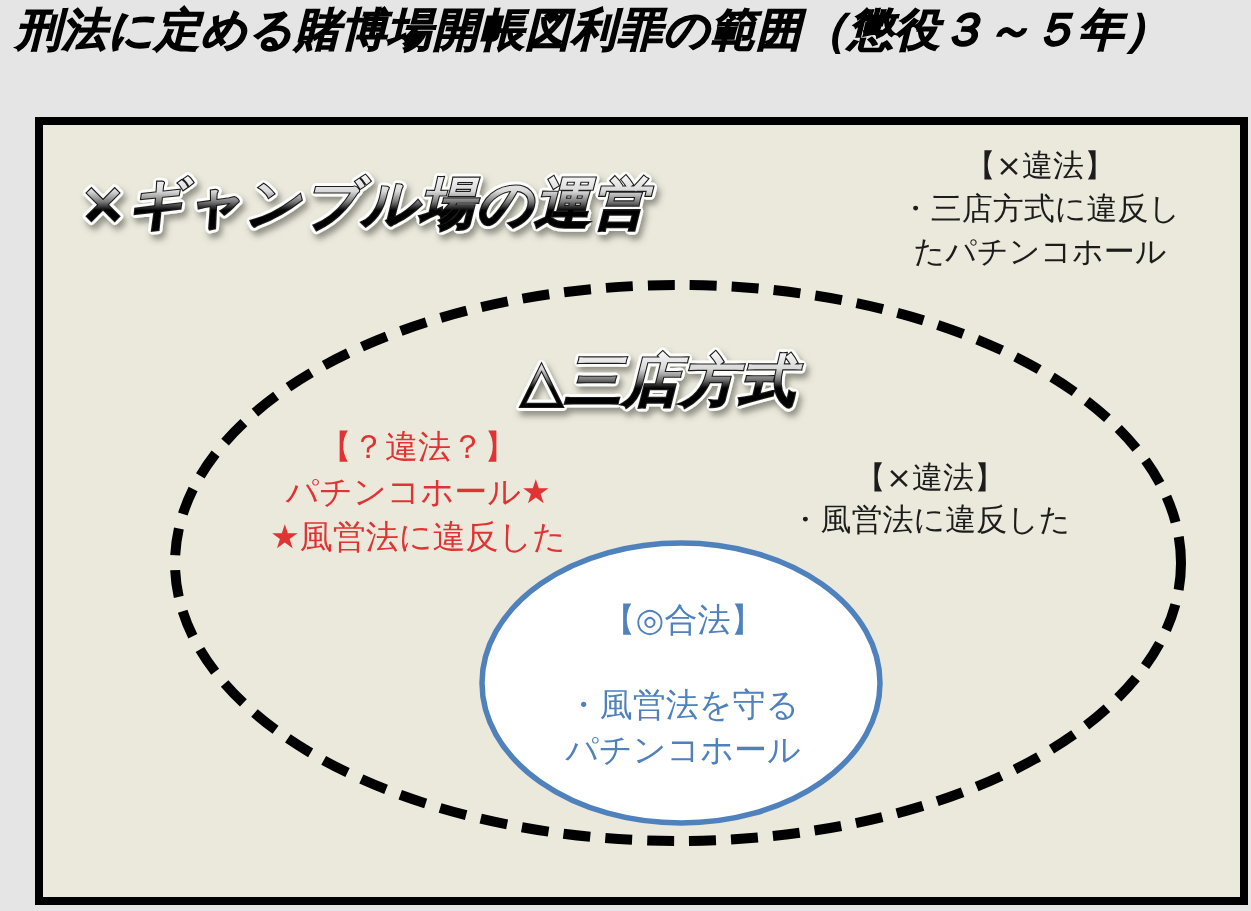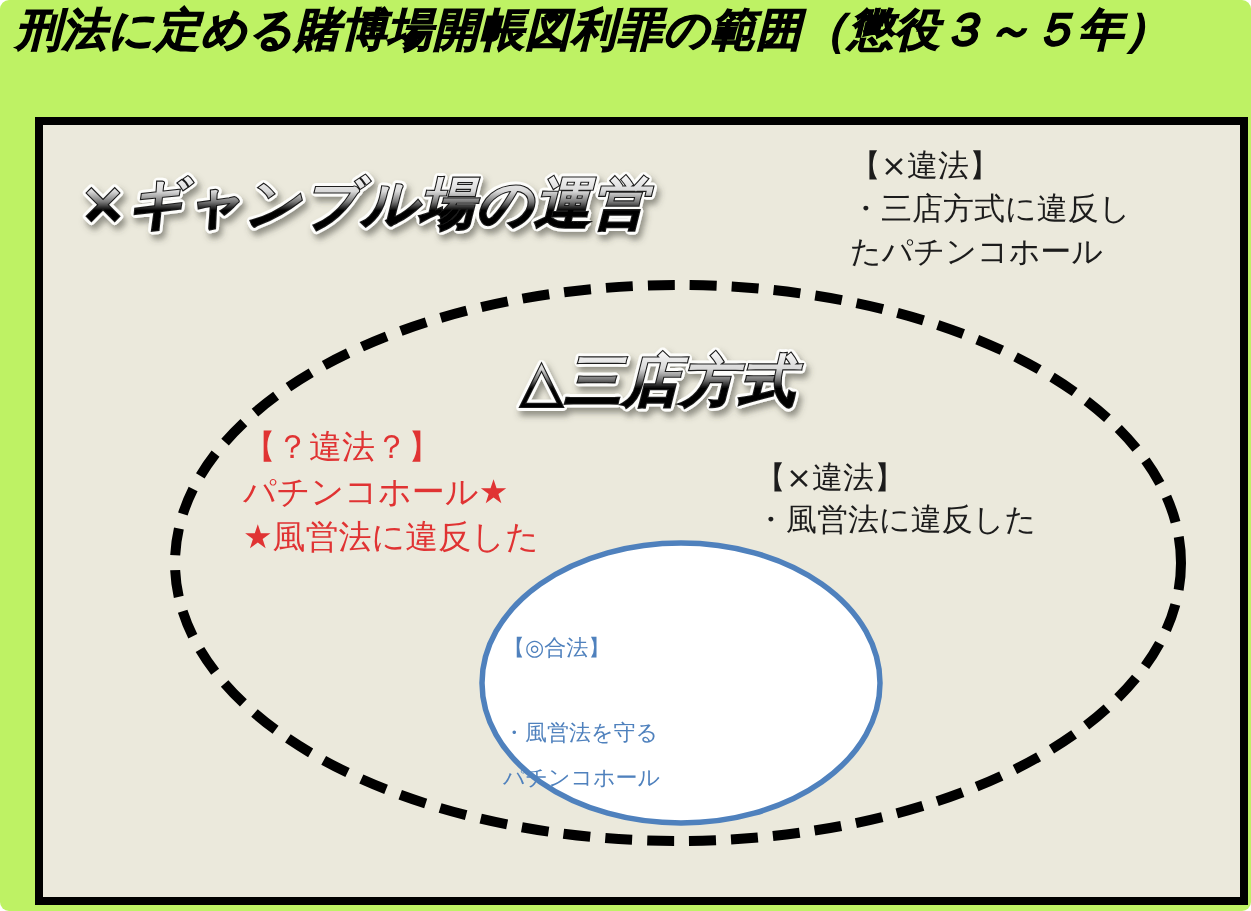--- a/index.html
+++ b/index.html
@@ -1,23 +1,22 @@
 <!DOCTYPE html>
 <html style="--box_fill: #ebe9dc; --accent_blue: #4f81bd; --warn_red: #e03333; --ink: #1c1c1c;"><head>
 <meta charset="utf-8">
 <style>
   html, body { margin: 0; padding: 0; background: #ffffff; }
   .canvas {
     position: relative;
     width: 1251px;
     height: 911px;
     overflow: hidden;
-    background: #bef264;
+    background: #e5e5e5;
     font-family: "DejaVu Sans", sans-serif;
-    border-radius: 9px;
   }
   .title {
     position: absolute;
     left: 16px;
     top: 2px;
     margin: 0;
     font-size: 45px;
     line-height: 1.25;
     font-weight: bold;
     font-style: italic;
@@ -56,29 +55,30 @@
     font-weight: bold;
     font-style: italic;
     font-size: 55px;
     letter-spacing: 2px;
   }
   .wa-outline { fill: #ffffff; stroke: #fdfdfb; stroke-width: 8; stroke-linejoin: round; }
   .wa-fill    { fill: url(#waGrad); stroke: #1b1b1b; stroke-width: 2.2; paint-order: stroke; }
   .wa2 { font-size: 56px; }
   .note {
     position: absolute;
+    text-align: center;
     white-space: nowrap;
     color: var(--ink, #1c1c1c);
   }
   .note .line { display: block; }
   .note-topright  { left: 850px; top: 144px; width: 380px; font-size: 31px; line-height: 43px; }
   .note-midright  { left: 755px; top: 456px; width: 350px; font-size: 31px; line-height: 42px; }
   .note-question  { left: 243px; top: 424px; width: 350px; font-size: 33px; line-height: 45px;
                     color: var(--warn_red, #e03333); font-weight: 500; }
-  .note-legal     { left: 503px; top: 625px; width: 360px; font-size: 22px; line-height: 45px;
+  .note-legal     { left: 503px; top: 597px; width: 360px; font-size: 33px; line-height: 45px;
                     color: var(--accent_blue, #4f81bd); }
   .note-legal .gap { height: 40px; }
 </style>
 </head>
 <body>
 
 <div class="canvas">
 
   <h1 class="title">刑法に定める賭博場開帳図利罪の範囲（懲役３～５年）</h1>
 

